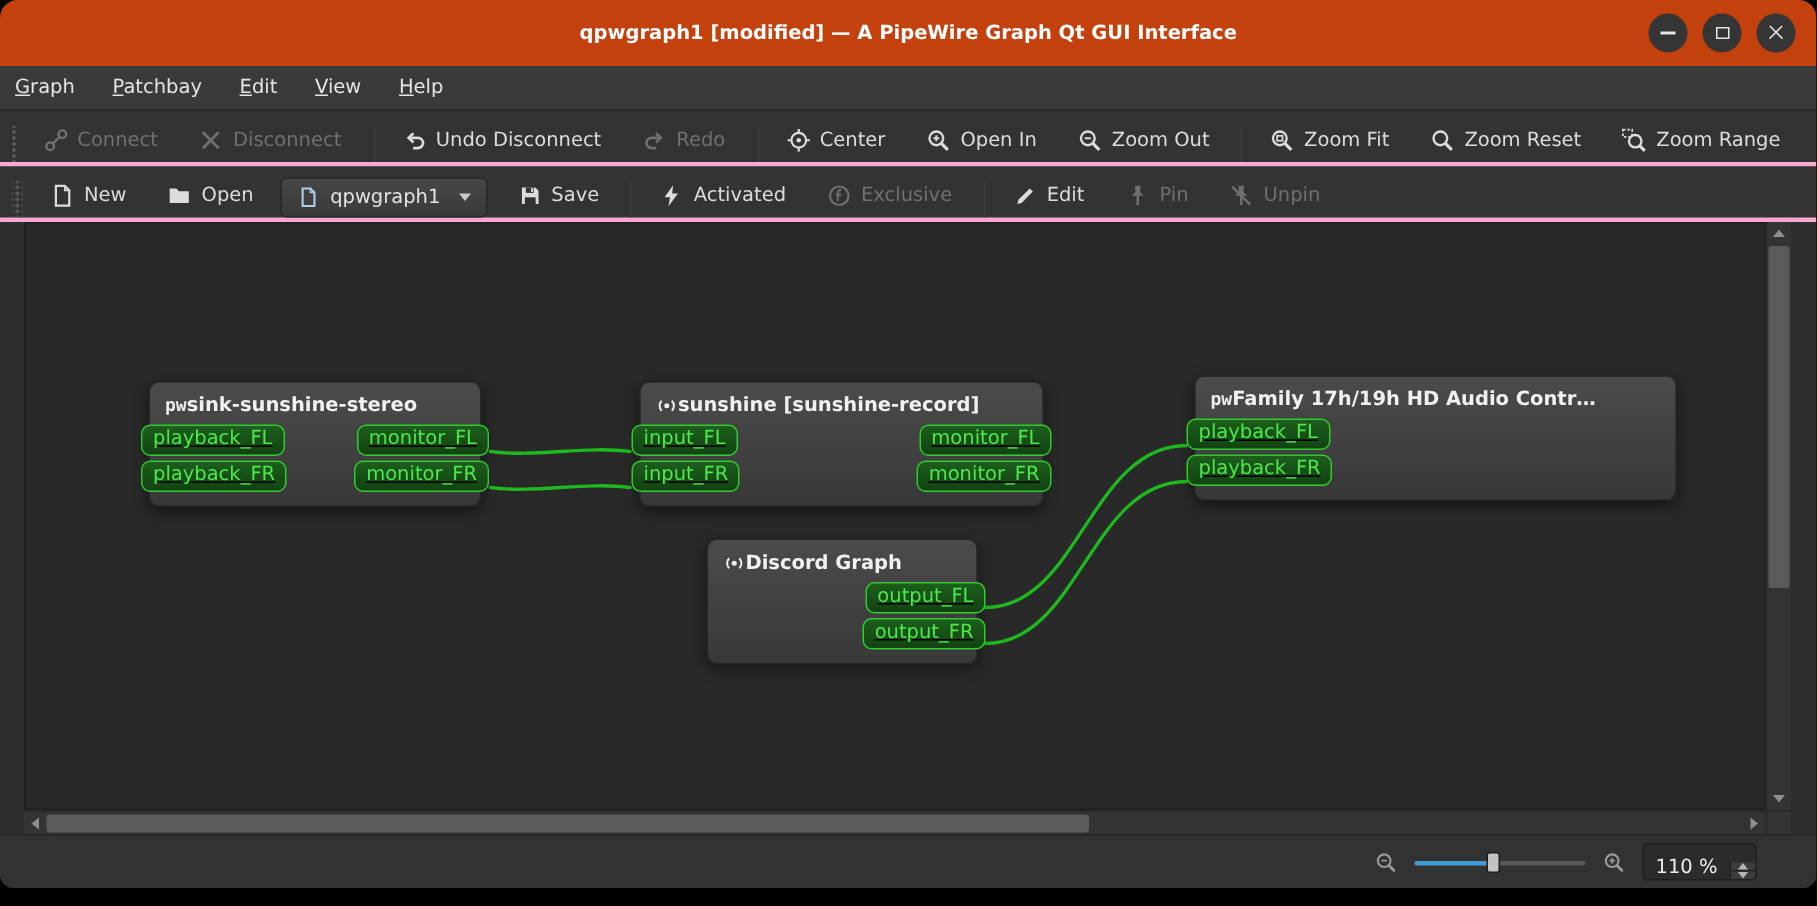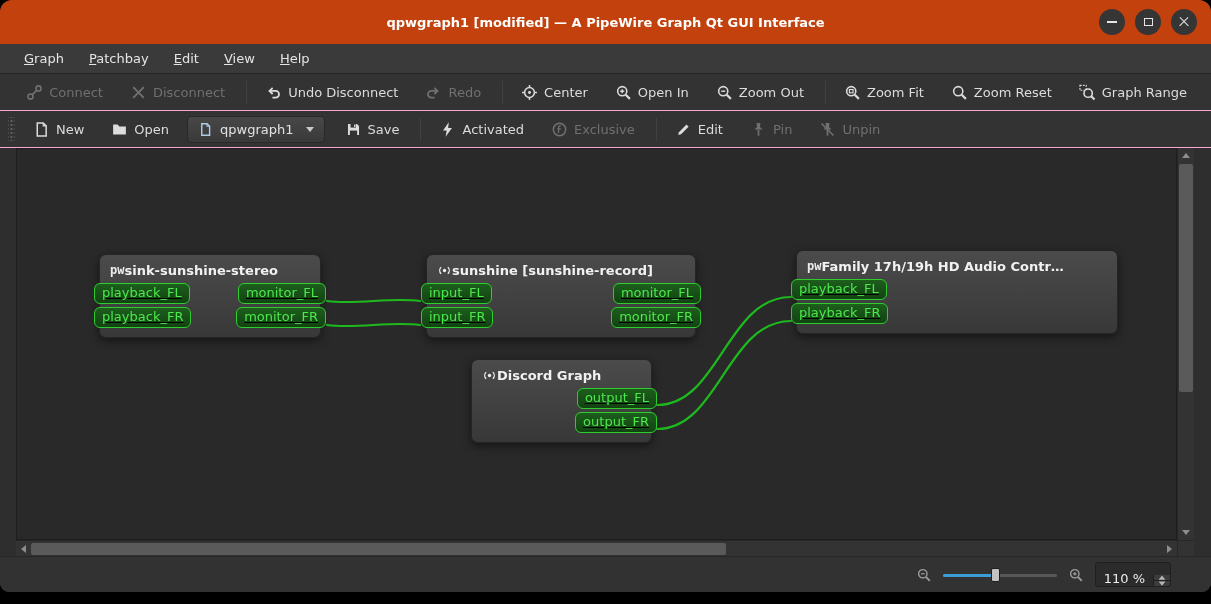--- a/index.html
+++ b/index.html
@@ -12,26 +12,26 @@
   .winbtns { position:absolute; right:14px; top:9px; display:flex; gap:10px; }
   .winbtn { width:26px; height:26px; border-radius:50%; background:#353535; display:flex; align-items:center; justify-content:center; }
   .g-min { width:10px; height:1.5px; background:#e6e6e6; }
   .g-max { width:9px; height:8px; border:1.2px solid #e6e6e6; }
   .g-close { position:relative; width:12px; height:12px; }
   .g-close i { position:absolute; left:0; top:5.3px; width:12px; height:1.4px; background:#e6e6e6; }
   .g-close i:first-child { transform:rotate(45deg); }
   .g-close i:last-child  { transform:rotate(-45deg); }
 
   
-  .menubar { flex:0 0 30px; background:#3a3a3a; border-bottom:1px solid #252525; padding-left:14px; white-space:nowrap; }
+  .menubar { flex:0 0 30px; background:#3a3a3a; border-bottom:1px solid #252525; white-space:nowrap; }
   .menu-item { display:inline-block; line-height:29px; padding:0 10px; color:#e4e4e4; font-size:13px; }
   .menu-item::first-letter { text-decoration:underline; }
 
   
-  .toolbar { flex:0 0 37px; background:#333333; display:flex; align-items:center; padding:0 6px 0 8px; border-bottom:1px solid #f9a8d4; }
+  .toolbar { flex:0 0 37px; background:#333333; display:flex; align-items:flex-end; padding:0 6px 0 8px; border-bottom:3px solid #f9a8d4; }
   .tb-handle { width:7px; height:24px; margin-right:9px; background-image:radial-gradient(circle,#5e5e5e 1px,transparent 1.3px); background-size:4px 4px; background-position:center; }
   .tb-btn { display:flex; align-items:center; gap:6px; padding:0 9px; height:30px; color:#dcdcdc; font-size:13px; margin-right:9px; border-radius:3px; white-space:nowrap; }
   .tb-btn.disabled { color:#707070; }
   .tb-sep { width:1px; height:23px; background:#272727; border-right:1px solid #414141; margin:0 9px 0 3px; }
   .icon { flex:0 0 auto; display:block; }
   .combo { display:flex; align-items:center; gap:7px; height:27px; padding:0 10px; background:linear-gradient(#474747,#3a3a3a); border:1px solid #292929; border-radius:4px; color:#e2e2e2; font-size:13px; margin-right:11px; white-space:nowrap; }
   .combo-arrow { width:0; height:0; border-left:4px solid transparent; border-right:4px solid transparent; border-top:5px solid #c9c9c9; margin-left:5px; }
 
   
   .main { flex:1; display:flex; background:#2e2e2e; min-height:0; }
@@ -197,21 +197,21 @@
       </svg>
       <span>Zoom Reset</span>
     </div>
 
     <div class="tb-btn">
       <svg class="icon" width="17" height="17" viewBox="0 0 16 16" stroke="currentColor" fill="none" stroke-width="1.5">
         <rect x="0.9" y="1.3" width="5.8" height="4.6" stroke-width="1.1" stroke-dasharray="1.6 1.2"></rect>
         <circle cx="8.6" cy="8.6" r="3.9"></circle>
           <path d="M11.5 11.5 L14.6 14.6" stroke-width="2"></path>
       </svg>
-      <span>Graph Range</span>
+      <span>Zoom Range</span>
     </div>
   </div>
 
   <div class="toolbar">
     <div class="tb-handle"></div>
 
     <div class="tb-btn">
       <svg class="icon" width="17" height="17" viewBox="0 0 16 16" stroke="currentColor" fill="none" stroke-width="1.4">
         <path d="M4 1.8 H9.6 L12.4 4.6 V14.2 H4 Z"></path>
           <path d="M9.6 1.8 V4.6 H12.4" stroke-width="1.1"></path>

